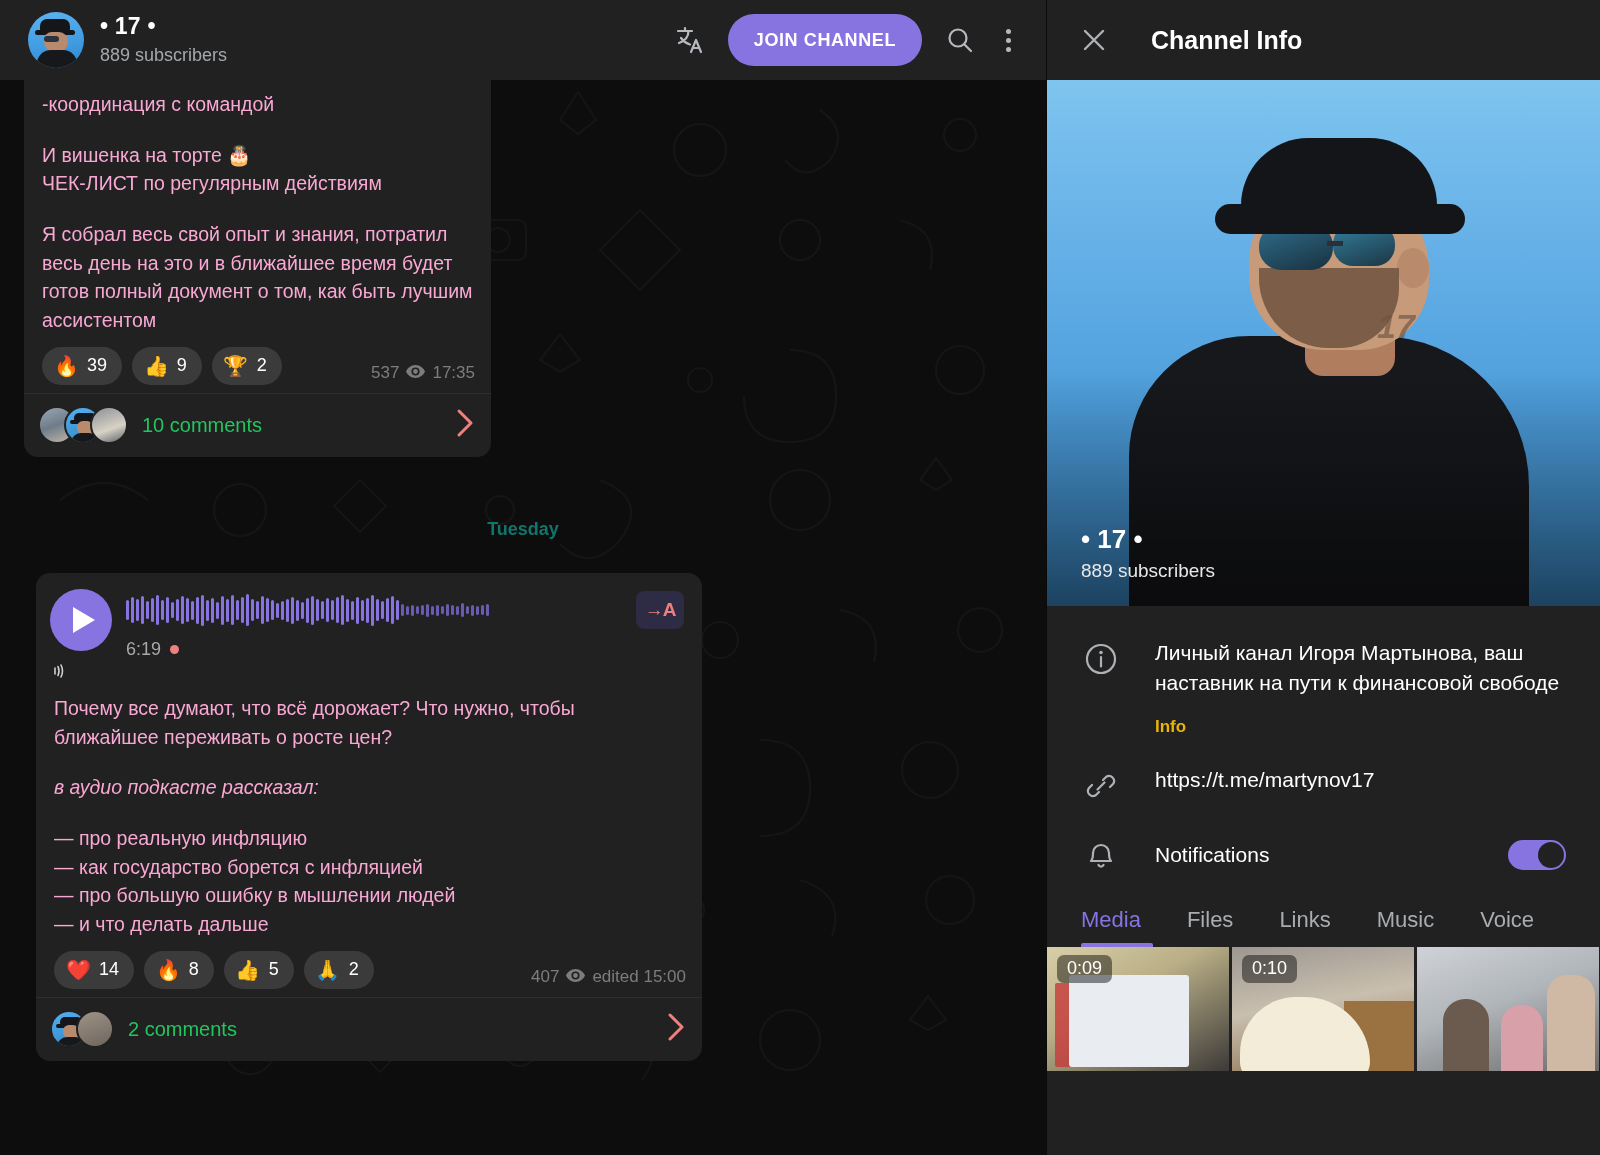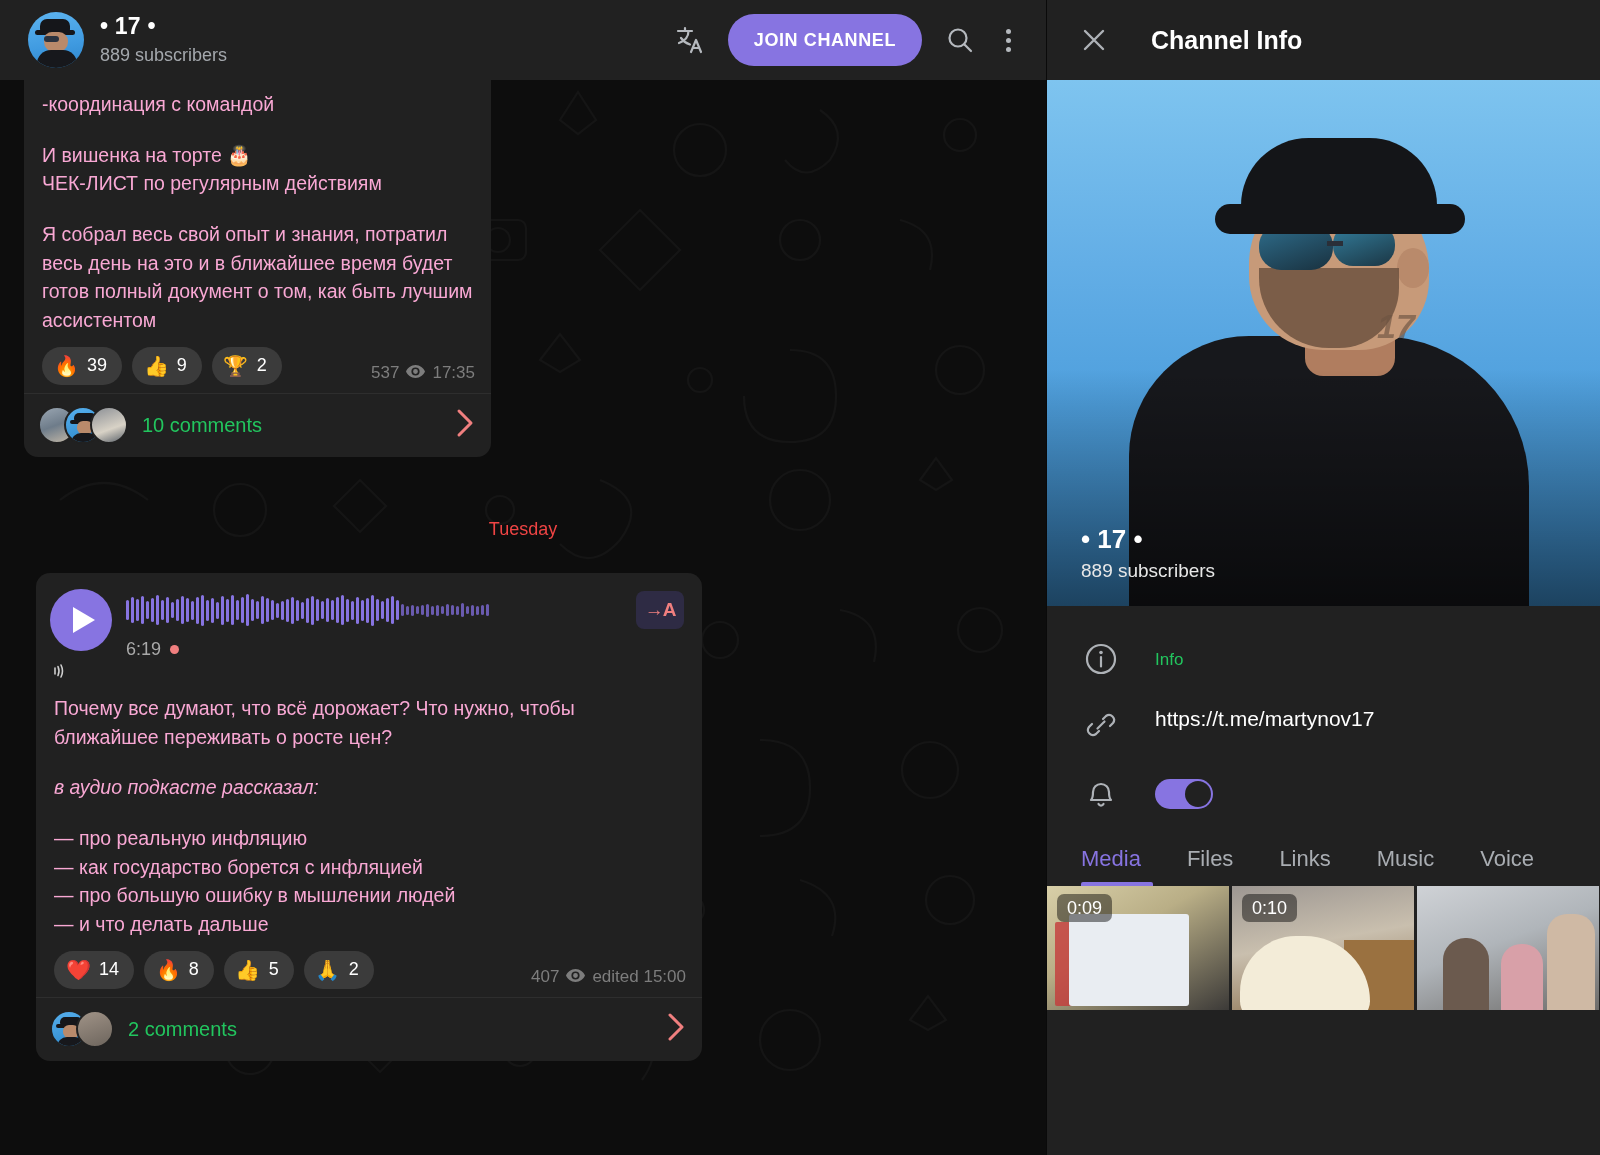--- a/index.html
+++ b/index.html
@@ -92,21 +92,21 @@
   .av .mini-brim { position: absolute; left: 4px; top: 12px; width: 30px; height: 4px; background: #15161a; border-radius: 2px; }
   .av .mini-face { position: absolute; left: 11px; top: 13px; width: 16px; height: 13px; background: #b98a6b; border-radius: 6px; }
   .av .mini-body { position: absolute; left: 5px; top: 25px; width: 28px; height: 14px; background: #17181c; border-radius: 10px 10px 0 0; }
   .comments-label { font-size: 20px; color: #22c55e; font-weight: 500; flex: 1; }
   .chevron-r { color: #f07f7f; }
 
   
   .date-divider {
     position: absolute; left: 0; right: 0; top: 435px; display: flex; justify-content: center;
   }
-  .date-divider span { font-size: 18px; color: #ef4444; font-weight: 400; padding: 4px 14px; }
+  .date-divider span { font-size: 18px; color: #0f766e; font-weight: 700; padding: 4px 14px; }
 
   
   .audio-row { display: flex; align-items: flex-start; padding: 16px 18px 0 14px; gap: 14px; }
   .play-btn {
     width: 62px; height: 62px; border-radius: 50%; background: #8774e1; flex: 0 0 62px;
     display: flex; align-items: center; justify-content: center;
   }
   .play-tri { width: 0; height: 0; border-left: 22px solid #fff; border-top: 13px solid transparent; border-bottom: 13px solid transparent; margin-left: 6px; }
   .audio-right { flex: 1; padding-top: 2px; }
   .wave-line { display: flex; align-items: center; gap: 8px; }
@@ -146,21 +146,21 @@
   .pp-shade { position: absolute; inset: 0; background: linear-gradient(180deg,rgba(0,0,0,0) 55%,rgba(0,0,0,.55) 100%); }
   .pp-overlay { position: absolute; left: 34px; bottom: 24px; }
   .pp-name { font-size: 26px; font-weight: 600; color: #fff; line-height: 1.25; }
   .pp-subs { font-size: 19px; color: #e8e8e8; margin-top: 5px; }
 
   .info-rows { padding: 18px 0 0 0; }
   .info-row { display: flex; align-items: flex-start; padding: 14px 34px 14px 34px; gap: 34px; }
   .info-ico { width: 40px; flex: 0 0 40px; display: flex; justify-content: center; padding-top: 4px; color: #aeb2b7; }
   .info-main { flex: 1; }
   .info-value { font-size: 21px; color: #ffffff; line-height: 1.42; }
-  .info-caption { font-size: 17px; color: #22c55e; margin-top: 12px; }
+  .info-caption { font-size: 17px; color: #eab308; margin-top: 19px; font-weight: bold; }
   .info-row.notif { align-items: center; padding-top: 20px; }
   .notif-label { font-size: 21px; color: #fff; flex: 1; }
   .toggle { width: 58px; height: 30px; border-radius: 15px; background: #8774e1; position: relative; flex: 0 0 58px; }
   .toggle .knob { position: absolute; right: 2px; top: 2px; width: 26px; height: 26px; border-radius: 50%; background: #212121; }
 
   .tabs { display: flex; align-items: center; padding: 8px 34px 0 34px; gap: 46px; position: relative; }
   .tab { font-size: 22px; color: #a9adb2; padding: 12px 0 14px 0; }
   .tab.active { color: #8774e1; }
   .tab-underline { position: absolute; left: 34px; bottom: 0; width: 72px; height: 4px; background: #8774e1; border-radius: 2px 2px 0 0; }
 
@@ -544,20 +544,21 @@
 
       <div class="info-row">
         <span class="info-ico">
           <svg width="34" height="34" viewBox="0 0 34 34">
               <circle cx="17" cy="17" r="14" stroke="#aeb2b7" stroke-width="2.2" fill="none"></circle>
               <circle cx="17" cy="10.5" r="1.8" fill="#aeb2b7"></circle>
               <path d="M17 15v9.5" stroke="#aeb2b7" stroke-width="2.2" stroke-linecap="round"></path>
             </svg>
         </span>
         <span class="info-main">
+          <span class="info-value" style="display:block">Личный канал Игоря Мартынова, ваш наставник на пути к финансовой свободе</span>
           <span class="info-caption" style="display:block">Info</span>
         </span>
       </div>
 
       <div class="info-row">
         <span class="info-ico">
           <svg width="34" height="34" viewBox="0 0 34 34">
             <path d="M13.5 20.5l7-7" stroke="#aeb2b7" stroke-width="2.2" stroke-linecap="round"></path>
             <path d="M15 23l-3 3a5 5 0 01-7-7l3-3" stroke="#aeb2b7" stroke-width="2.2" fill="none" stroke-linecap="round"></path>
             <path d="M19 11l3-3a5 5 0 017 7l-3 3" stroke="#aeb2b7" stroke-width="2.2" fill="none" stroke-linecap="round"></path>
@@ -568,20 +569,21 @@
         </span>
       </div>
 
       <div class="info-row notif">
         <span class="info-ico">
           <svg width="32" height="32" viewBox="0 0 32 32">
             <path d="M16 4a8 8 0 00-8 8c0 6-2 8-2 8h20s-2-2-2-8a8 8 0 00-8-8z" stroke="#aeb2b7" stroke-width="2.2" fill="none" stroke-linejoin="round"></path>
             <path d="M13.5 24a2.8 2.8 0 005 0" stroke="#aeb2b7" stroke-width="2.2" fill="none" stroke-linecap="round"></path>
           </svg>
         </span>
+        <span class="notif-label">Notifications</span>
         <span class="toggle">
             <i class="knob"></i>
           </span>
       </div>
     </div>
 
     <div class="tabs">
       <span class="tab active">Media</span>
       <span class="tab">Files</span>
       <span class="tab">Links</span>

